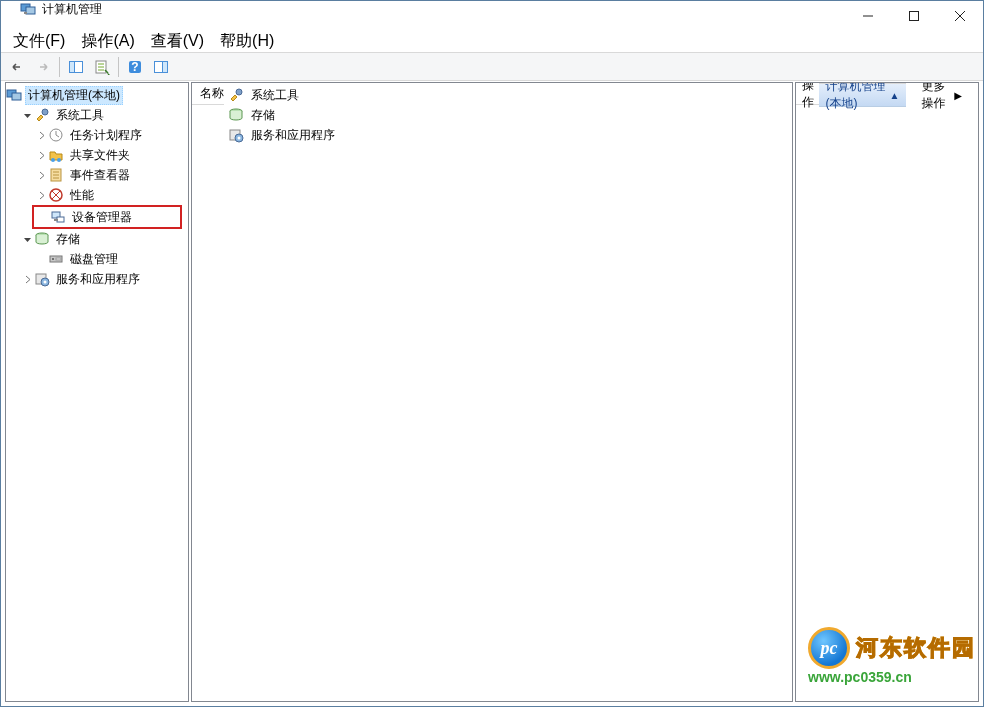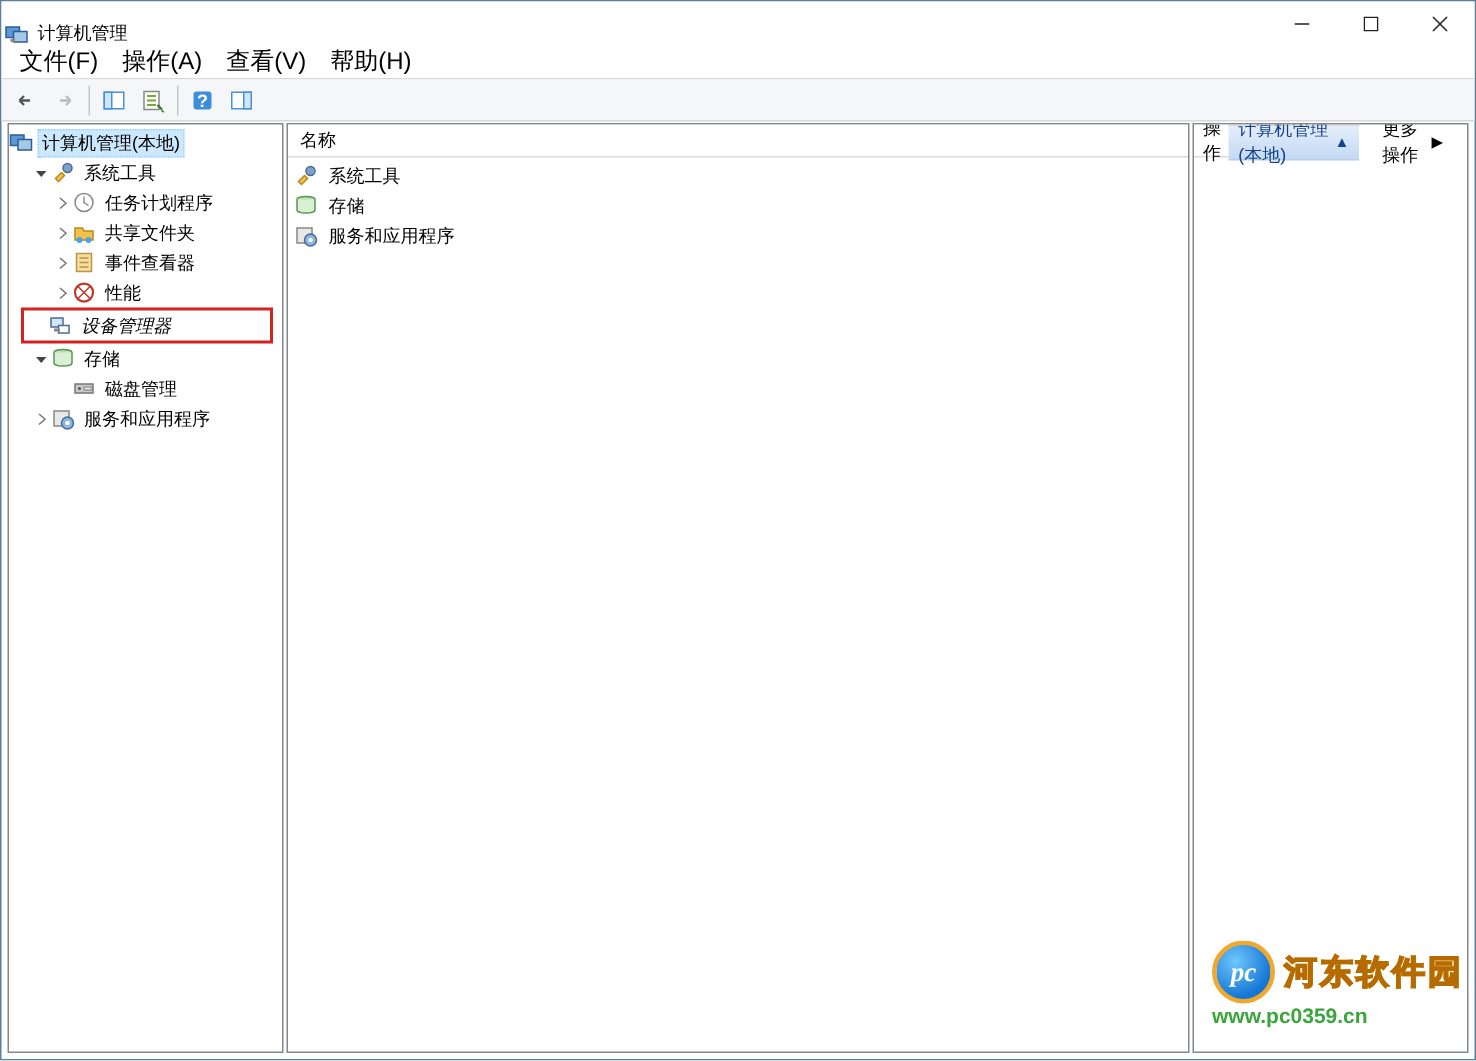--- a/index.html
+++ b/index.html
@@ -1,53 +1,53 @@
 <!DOCTYPE html>
 <html><head>
 <meta charset="utf-8">
 <style>
 * { margin: 0; padding: 0; box-sizing: border-box; font-family: "Microsoft YaHei", "Segoe UI", Tahoma, sans-serif; font-size: 12px; }
 html, body { width: 984px; height: 707px; background: #fff; overflow: hidden; }
 
 .window { width: 984px; height: 707px; border: 1px solid #5a7ea0; display: flex; flex-direction: column; background: #fff; }
 
-.titlebar { height: 30px; display: flex; align-items: flex-end; padding-left: 2px; background: #fff; }
+.titlebar { height: 30px; display: flex; align-items: flex-start; padding-left: 19px; background: #fff; }
 .titlebar .tb-icon { width: 16px; height: 16px; margin-right: 6px; }
 .titlebar .title { flex: 1; color: #000; font-size: 12px; }
 .win-controls { display: flex; height: 30px; }
 .win-btn { width: 46px; height: 30px; display: flex; align-items: center; justify-content: center; color: #222; }
 .win-btn svg { width: 10px; height: 10px; }
 
 .menubar { height: 22px; display: flex; align-items: center; padding: 0 4px; background: #fff; border-bottom: 1px solid #d9d9d9; }
 .menu-item { padding: 2px 8px; color: #000; font-size: 16px; cursor: default; }
 
 .toolbar { height: 28px; display: flex; align-items: center; gap: 2px; padding: 2px 4px; background: #f5f6f7; border-bottom: 1px solid #d9d9d9; }
 .tool-btn { width: 24px; height: 24px; display: flex; align-items: center; justify-content: center; border: 1px solid transparent; }
 .tool-sep { width: 1px; height: 20px; background: #c5c5c5; margin: 0 2px; }
 
 .content { flex: 1; display: flex; min-height: 0; padding: 1px 4px 4px 4px; gap: 2px; }
 
 .pane { border: 1px solid #828790; background: #fff; overflow: auto; }
 .tree-pane { width: 184px; flex-shrink: 0; }
-.list-pane { flex: 1; display: flex; flex-direction: column; text-align: right; }
+.list-pane { flex: 1; display: flex; flex-direction: row; text-align: right; }
 .actions-pane { width: 184px; flex-shrink: 0; display: flex; }
 
 .col-header { height: 22px; border-bottom: 1px solid #d9d9d9; display: flex; align-items: center; padding-left: 8px; background: #fff; font-weight: 400; color: #000; }
 
 .tree { padding: 2px 0; user-select: none; }
 .tree-row { display: flex; align-items: center; height: 20px; padding-left: 2px; white-space: nowrap; cursor: default; }
 .expander { width: 14px; height: 14px; display: flex; align-items: center; justify-content: center; margin-right: 0; flex-shrink: 0; color: #666; }
 .expander svg { width: 9px; height: 9px; }
 .tree-icon { width: 16px; height: 16px; margin: 0 3px 0 0; flex-shrink: 0; display: flex; align-items: center; justify-content: center; }
 .label-text { padding: 1px 3px; }
 .tree-row.selected .label-text { background: #cce8ff; border: 1px dotted #99d1ff; padding: 0 2px; }
 .indent-0 { padding-left: 0; }
 .indent-1 { padding-left: 14px; }
 .indent-2 { padding-left: 28px; }
-.highlight-box { border: 2px solid #d22222; margin-left: 8px; margin-right: 6px; font-style: italic; }
+.highlight-box { border: 2px solid #d22222; margin-left: 26px; margin-right: 6px; }
 .highlight-box .tree-row { padding-left: 2px; }
 
 .list-body { flex: 1; padding: 2px 4px; }
 .list-row { display: flex; align-items: center; height: 20px; gap: 4px; cursor: default; }
 
 .actions-header { height: 22px; border-bottom: 1px solid #d9d9d9; display: flex; align-items: center; padding-left: 6px; font-weight: 400; background: #fff; }
 .actions-section-title { background: linear-gradient(#e4eefb, #c4d9f3); border-top: 1px solid #d9d9d9; border-bottom: 1px solid #b8cde4; height: 24px; display: flex; align-items: center; padding: 0 6px; color: #15428b; font-size: 12px; justify-content: space-between; }
 .actions-section-title .up-arrow { font-size: 10px; color: #15428b; }
 .actions-link { height: 24px; display: flex; align-items: center; padding: 0 16px; color: #000; cursor: default; justify-content: space-between; }
 .actions-link .right-arrow { font-size: 10px; color: #000; }

